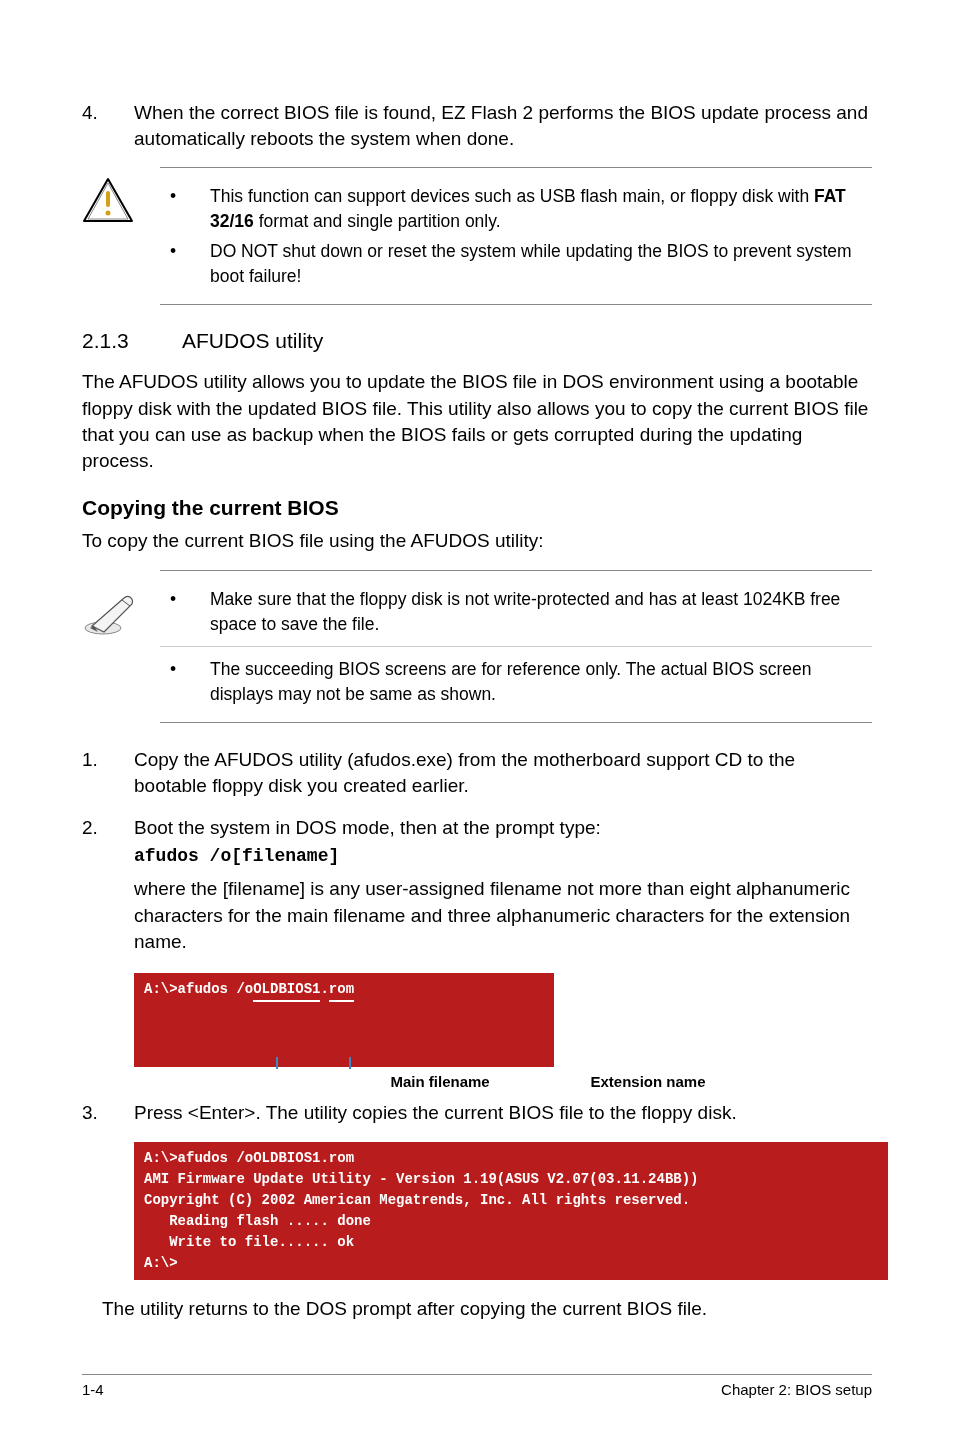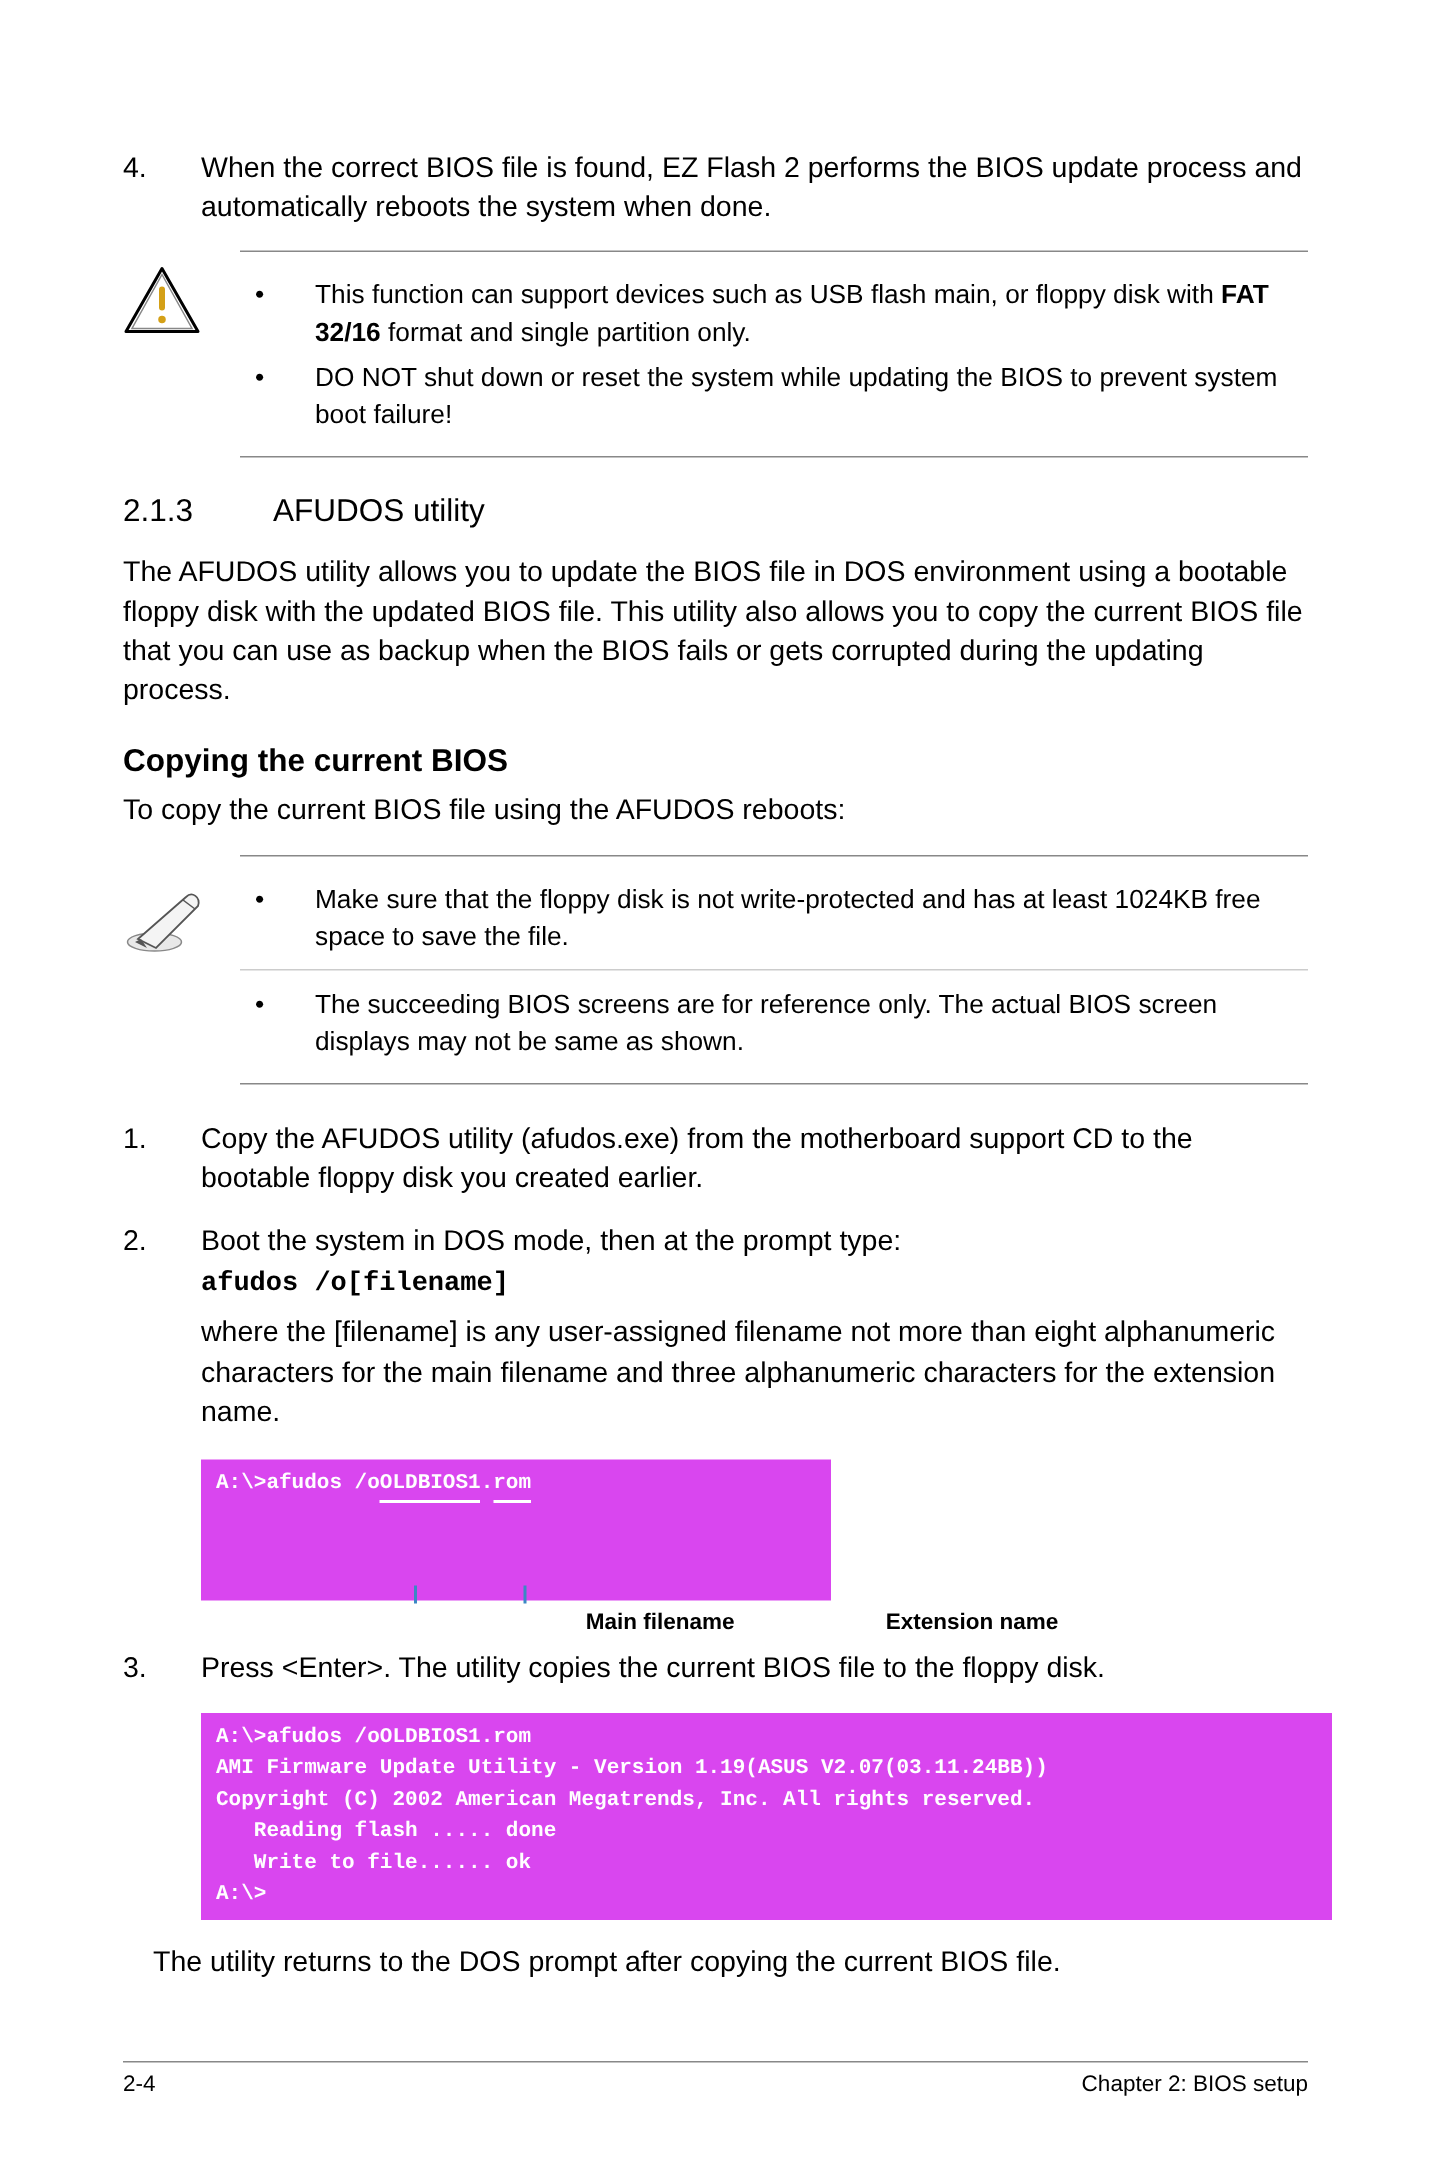--- a/index.html
+++ b/index.html
@@ -99,21 +99,21 @@
   }
   .step-explain {
     font-size: 19px;
     line-height: 1.38;
     margin: 10px 0 18px 52px;
   }
   .code-indent {
     margin-left: 52px;
   }
   .terminal {
-    background: #d946ef;
+    background: #b91c1c;
     color: #fff;
     font-family: "Courier New", monospace;
     font-weight: bold;
     font-size: 14px;
     padding: 6px 10px;
     margin-left: 52px;
     line-height: 1.5;
     white-space: pre;
     box-sizing: border-box;
   }
@@ -193,21 +193,21 @@
     </div>
 
     <h2 class="section-heading">
       <span class="sec-num">2.1.3</span>
       <span>AFUDOS utility</span>
     </h2>
 
     <div class="section-intro">The AFUDOS utility allows you to update the BIOS file in DOS environment using a bootable floppy disk with the updated BIOS file. This utility also allows you to copy the current BIOS file that you can use as backup when the BIOS fails or gets corrupted during the updating process.</div>
 
     <h3 class="sub-heading">Copying the current BIOS</h3>
-    <div class="sub-intro">To copy the current BIOS file using the AFUDOS reboots:</div>
+    <div class="sub-intro">To copy the current BIOS file using the AFUDOS utility:</div>
 
     <div class="callout-row">
       <div class="callout-icon" style="padding-top:22px;">
         <svg width="56" height="44" viewBox="0 0 56 44">
           <ellipse cx="21" cy="36" rx="18" ry="6" fill="#e8e8e8" stroke="#888" stroke-width="1"></ellipse>
           <path d="M 10 34 L 42 6 C 46 2 52 6 50 12 L 22 40 Z" fill="#f4f4f4" stroke="#555" stroke-width="1.2"></path>
           <path d="M 40 8 L 48 14" stroke="#555" stroke-width="1" fill="none"></path>
           <path d="M 8 36 L 12 34 L 16 40 Z" fill="#555"></path>
         </svg>
       </div>
@@ -258,16 +258,16 @@
 <span>Copyright (C) 2002 American Megatrends, Inc. All rights reserved.</span>
 <span>   Reading flash ..... done</span>
 <span>   Write to file...... ok</span>
 <span>A:\&gt;</span></div>
 
     <div class="step-explain" style="margin-top:4px;margin-left:20px;">The utility returns to the DOS prompt after copying the current BIOS file.</div>
 
   </div>
 
   <div class="footer">
-    <span>2-4</span>
+    <span>1-4</span>
     <span>Chapter 2: BIOS setup</span>
   </div>
 </div>
 
 </body></html>

